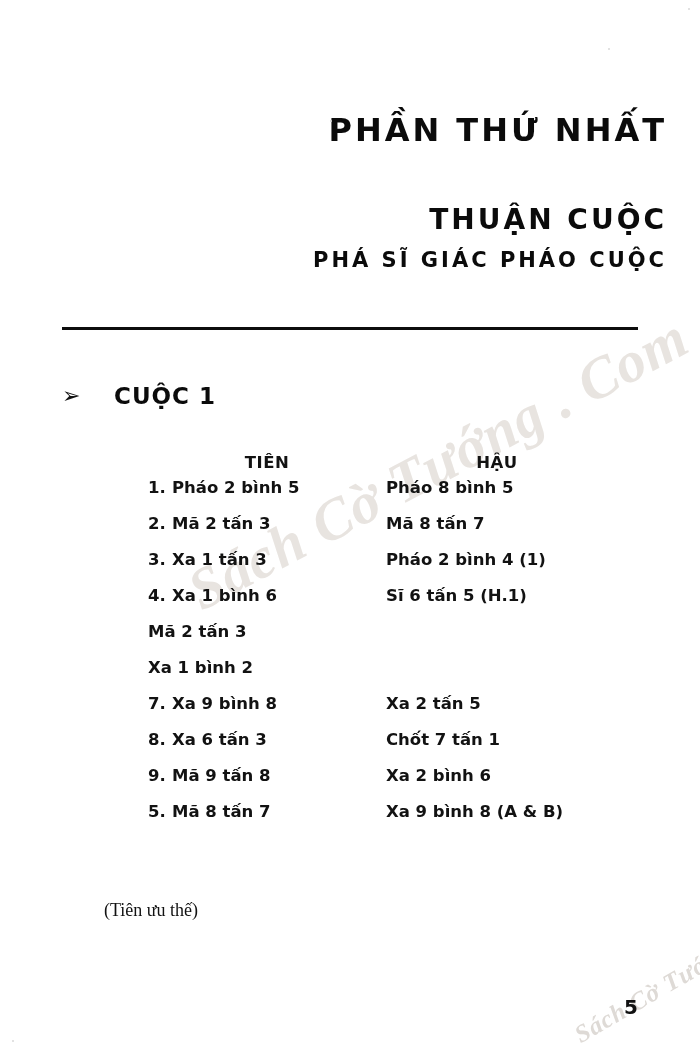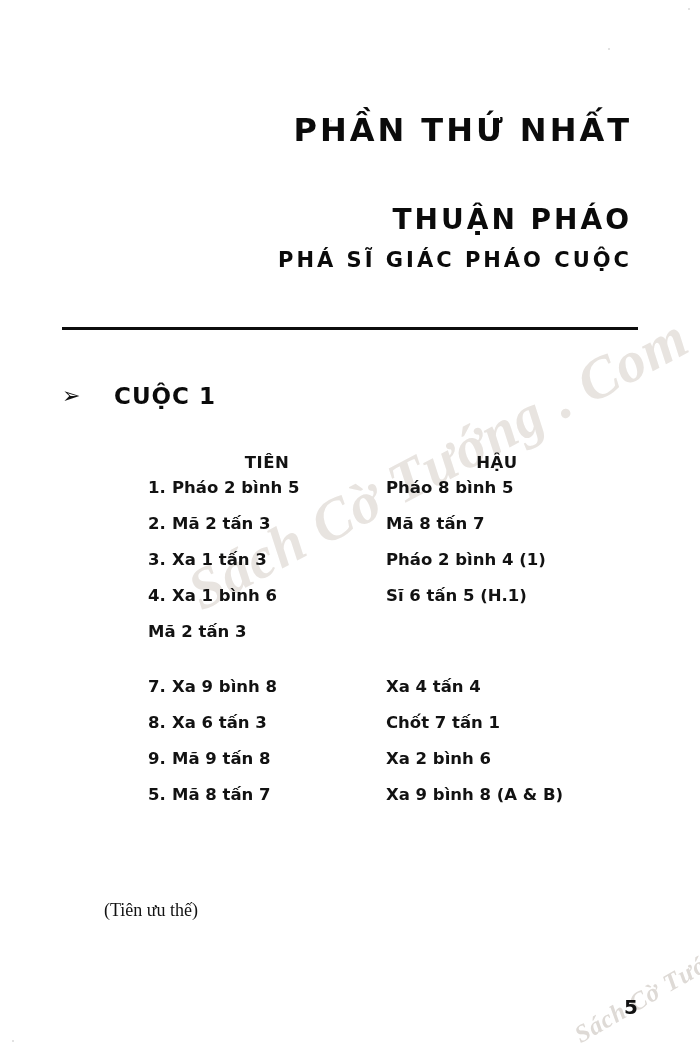--- a/index.html
+++ b/index.html
@@ -50,21 +50,21 @@
     color: #dedad6;
   }
 
   
   .heading-block {
     position: absolute;
     left: 0;
     top: 110px;
     width: 700px;
     text-align: right;
-    padding-right: 68px;
+    padding-right: 33px;
     box-sizing: border-box;
   }
   .title-main,
   .title-sub1,
   .title-sub2 {
     font-family: "DejaVu Sans", sans-serif;
     font-weight: bold;
     color: #0b0b0b;
     letter-spacing: 3px;
     line-height: 1.25;
@@ -187,21 +187,21 @@
 </head>
 <body>
 
 <div class="page">
 
   <div class="watermark wm-main">Sách Cờ Tướng . Com</div>
   <div class="watermark wm-corner">Sách Cờ Tướng . Com</div>
 
   <div class="heading-block">
     <div class="title-main">PHẦN THỨ NHẤT</div>
-    <div class="title-sub1">THUẬN PHÁO</div>
+    <div class="title-sub1">THUẬN CUỘC</div>
     <div class="title-sub2">PHÁ SĨ GIÁC PHÁO CUỘC</div>
   </div>
 
   <div class="rule"></div>
 
   <div class="section-row">
     <span class="bullet-arrow">➢</span>
     <span class="section-title">CUỘC 1</span>
   </div>
 
@@ -224,24 +224,25 @@
       <span class="col-right">Pháo 2 bình 4 (1)</span>
     </div>
     <div class="move-row">
       <span class="col-left"><span class="num">4.</span><span>Xa 1 bình 6</span></span>
       <span class="col-right">Sĩ 6 tấn 5 (H.1)</span>
     </div>
     <div class="move-row">
       <span class="col-right">Mã 2 tấn 3</span>
     </div>
     <div class="move-row">
+      <span class="col-right">Xa 1 bình 2</span>
     </div>
     <div class="move-row">
       <span class="col-left"><span class="num">7.</span><span>Xa 9 bình 8</span></span>
-      <span class="col-right">Xa 4 tấn 4</span>
+      <span class="col-right">Xa 2 tấn 5</span>
     </div>
     <div class="move-row">
       <span class="col-left"><span class="num">8.</span><span>Xa 6 tấn 3</span></span>
       <span class="col-right">Chốt 7 tấn 1</span>
     </div>
     <div class="move-row">
       <span class="col-left"><span class="num">9.</span><span>Mã 9 tấn 8</span></span>
       <span class="col-right">Xa 2 bình 6</span>
     </div>
     <div class="move-row">

